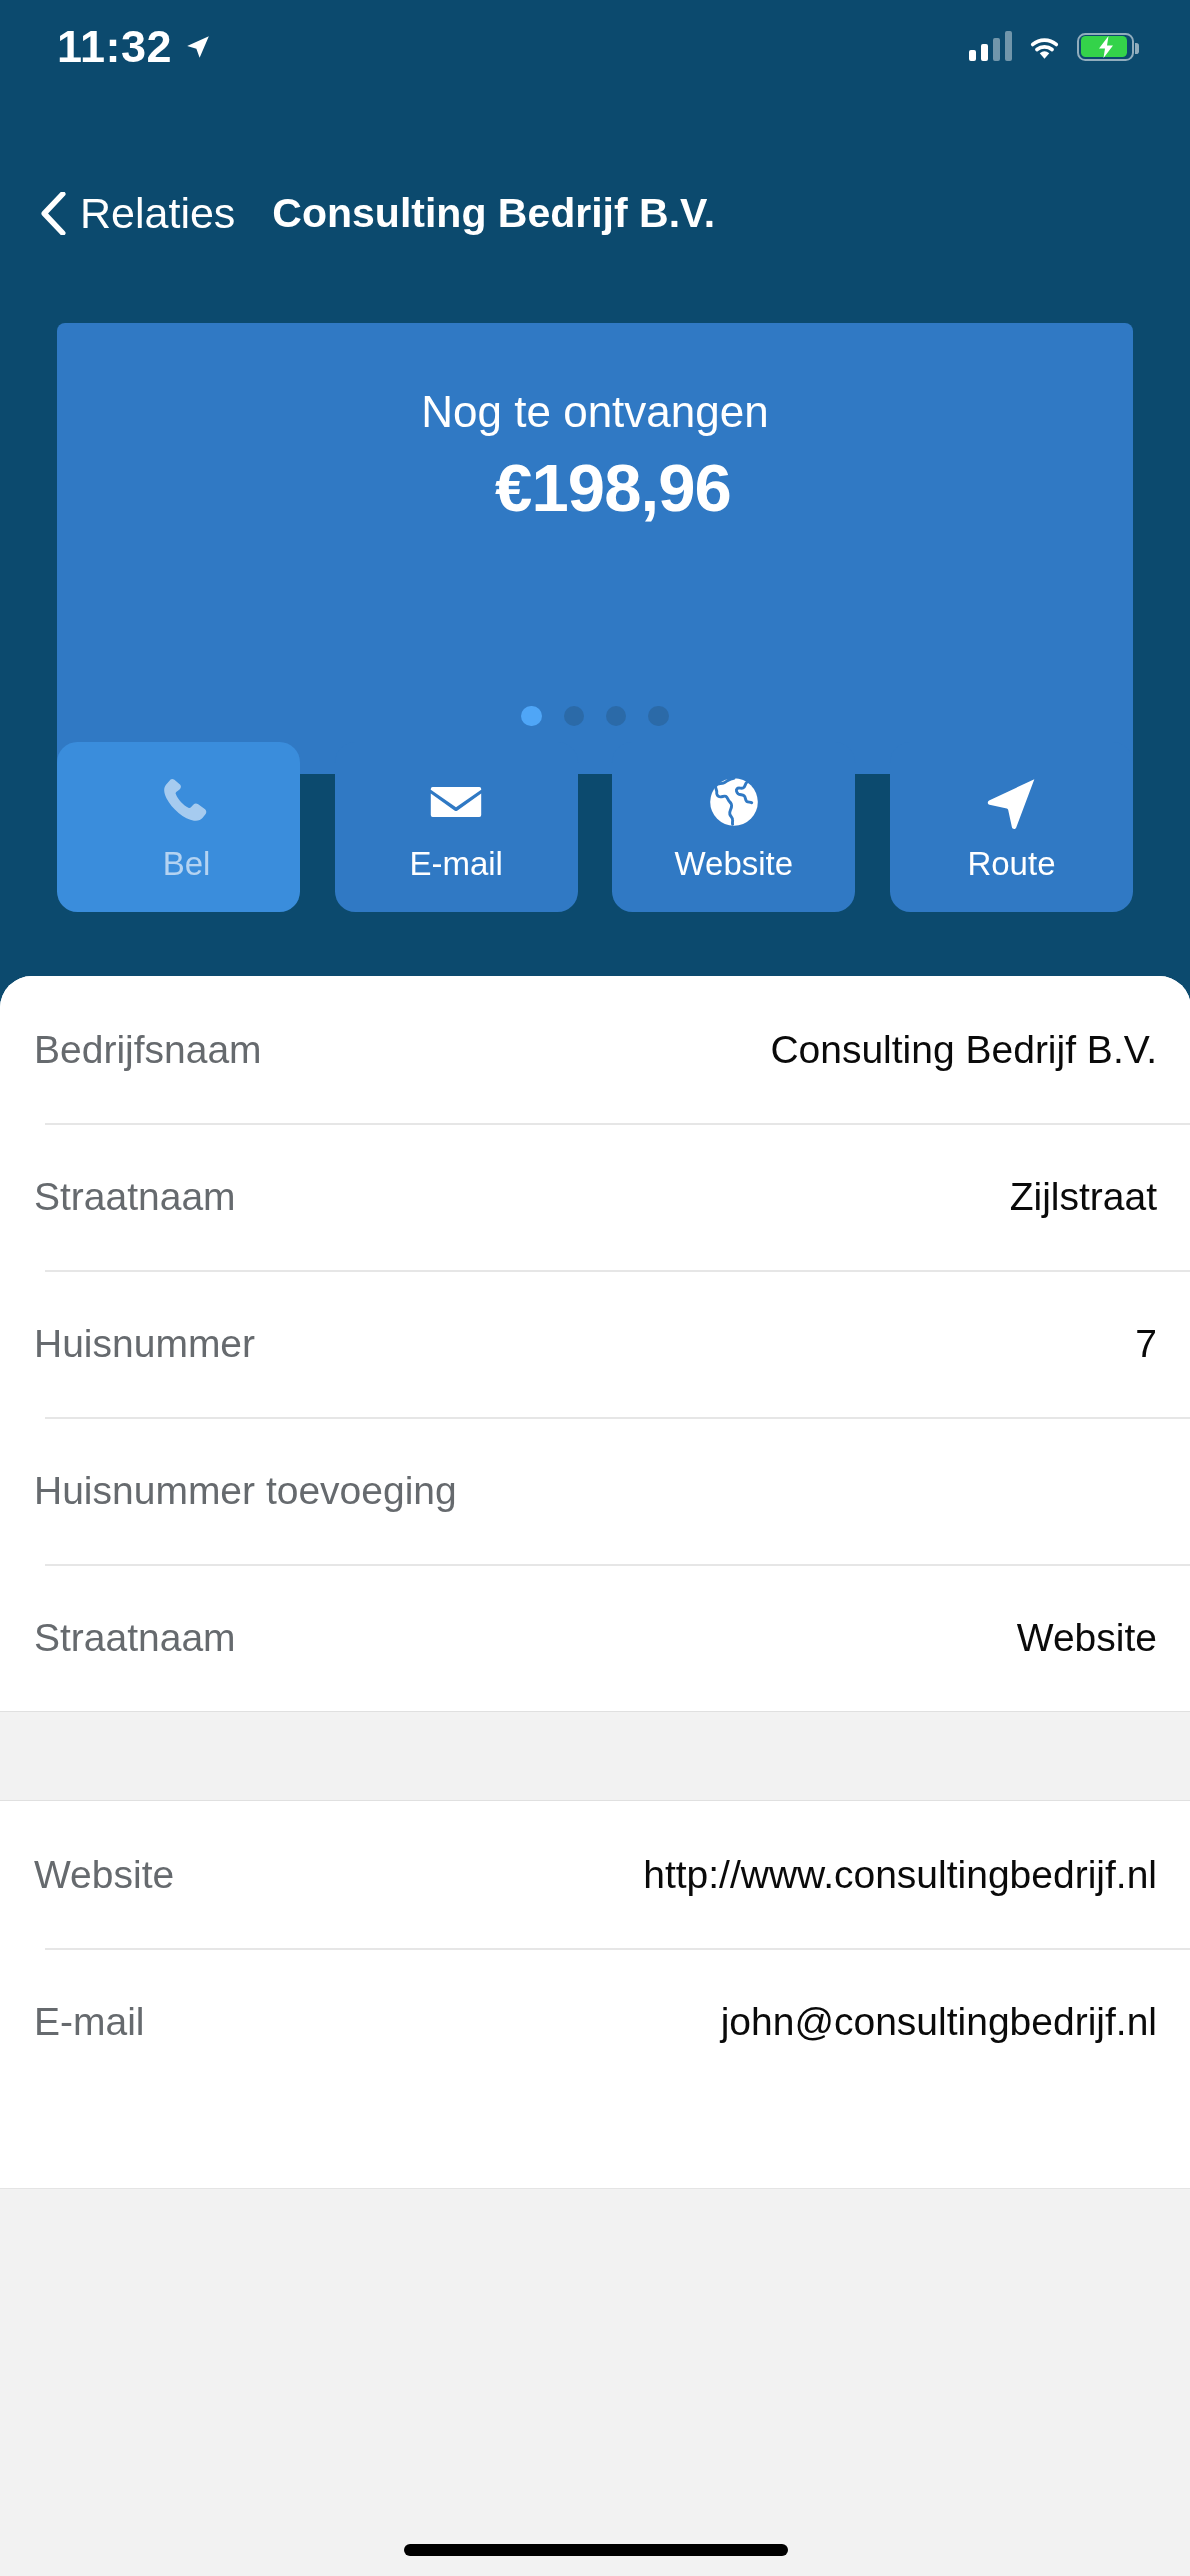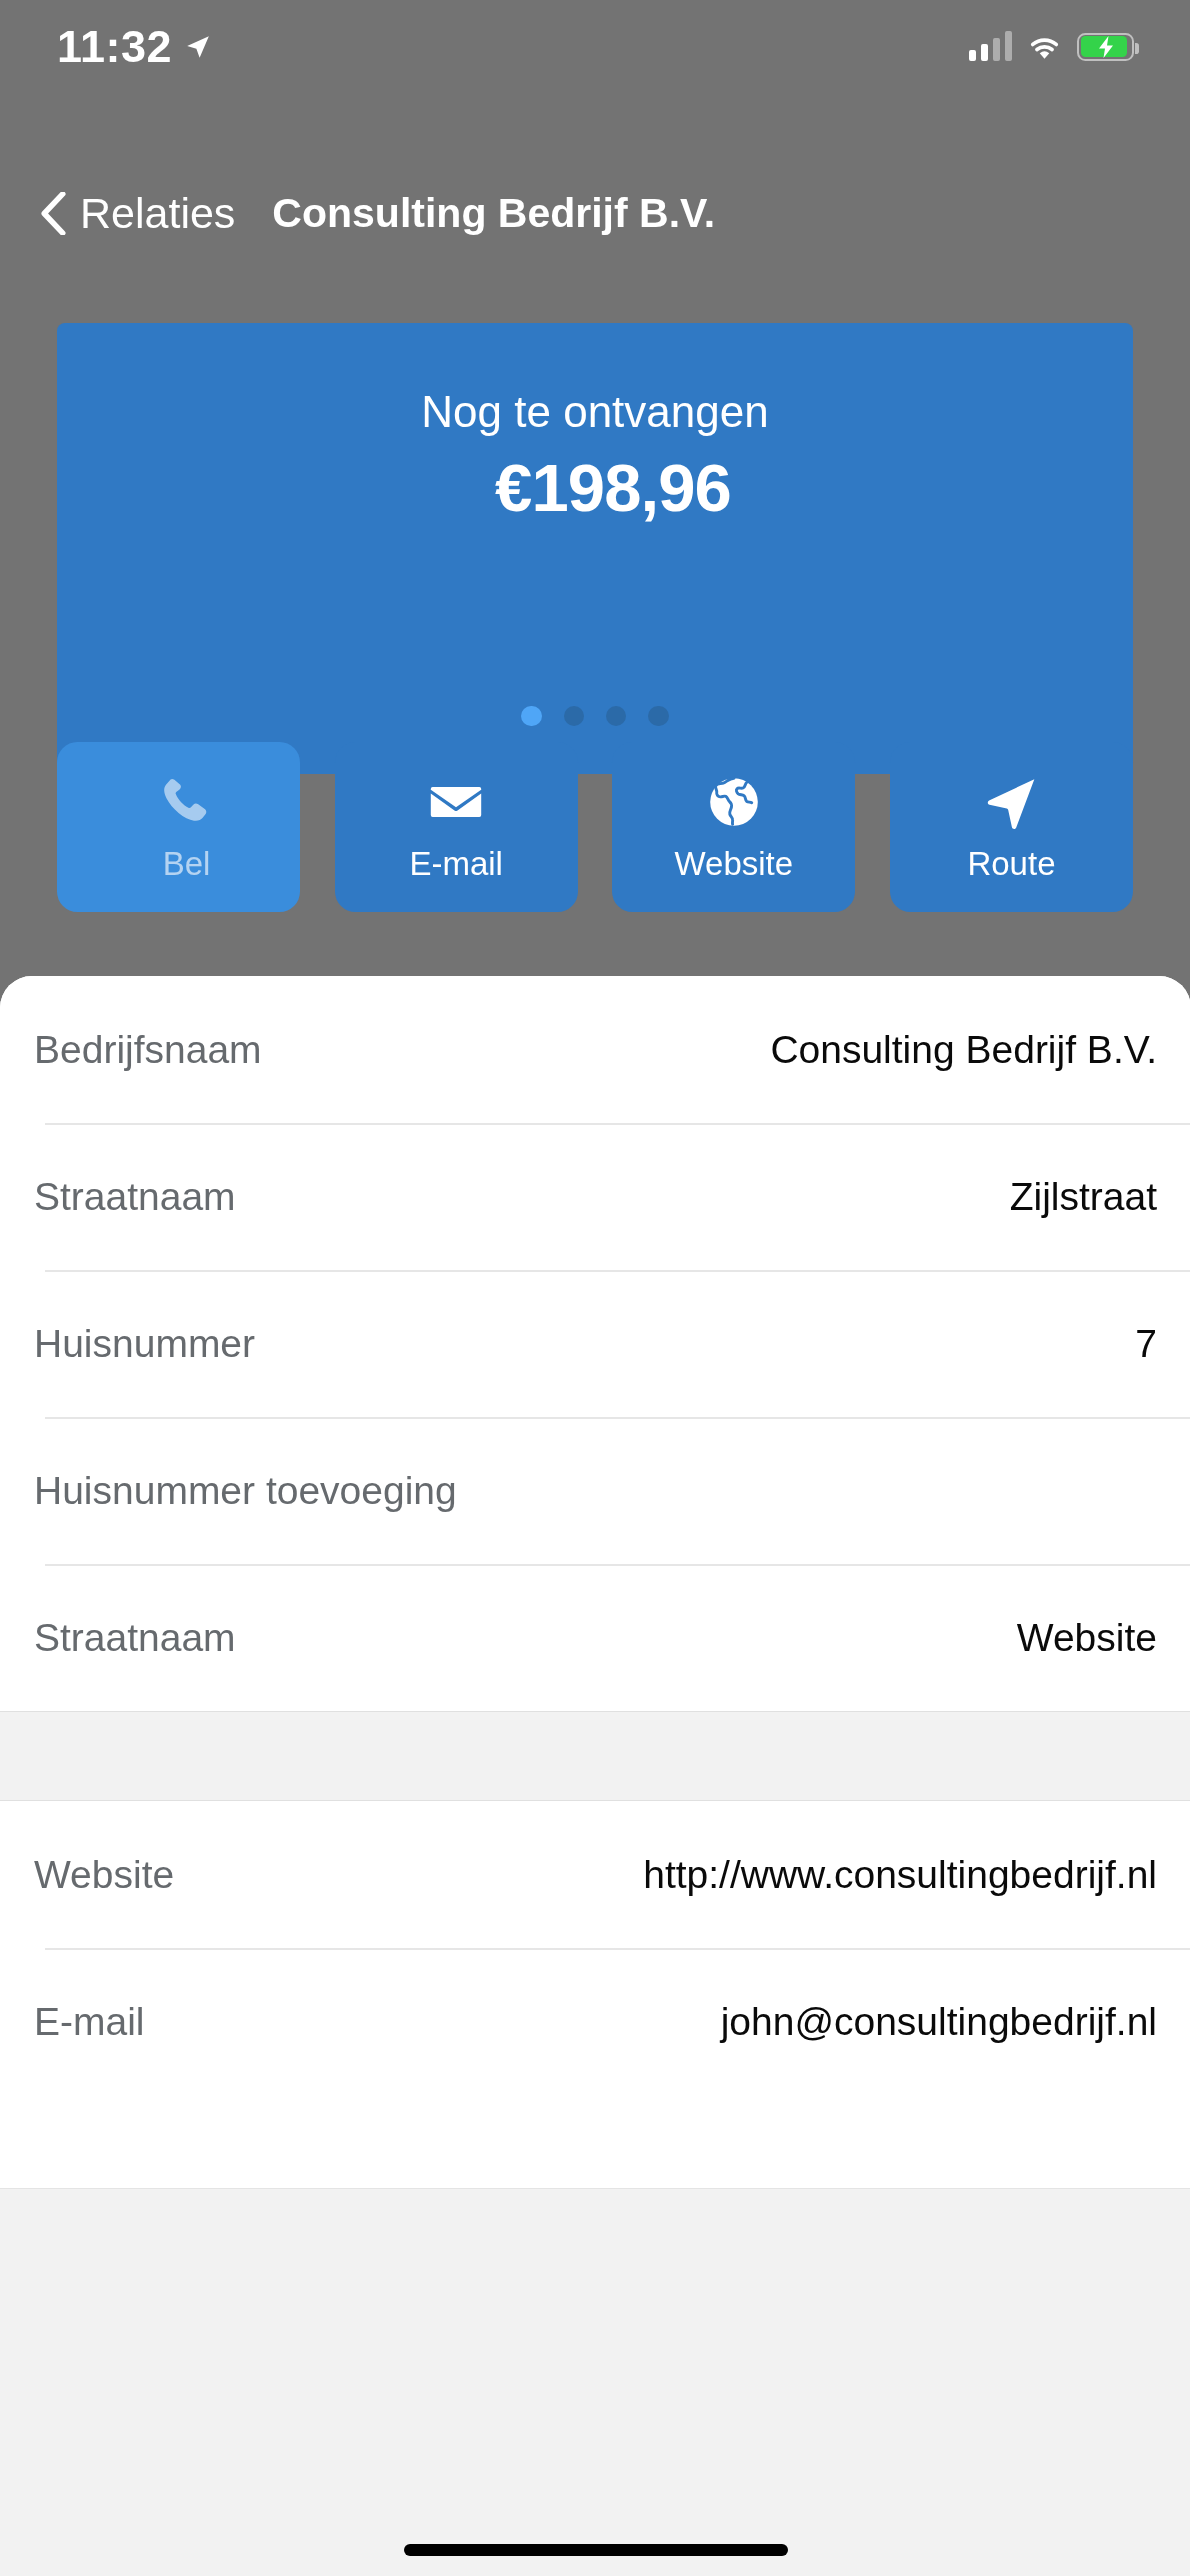--- a/index.html
+++ b/index.html
@@ -8,21 +8,21 @@
     font-family:"Liberation Sans", sans-serif;
     background:#3d97f0;
     overflow:hidden;
     position:relative;
   }
 
   
   #phone {
     width:1191px; height:2576px;
     position:relative;
-    background:#737373;
+    background:#0c4a6e;
   }
 
   
   #status-bar {
     position:absolute; top:0; left:0; width:1191px; height:93px;
     display:flex; align-items:center; justify-content:space-between;
     padding:0 57px 0 57px;
   }
   .sb-left { display:flex; align-items:center; gap:13px; }
   .sb-time {

